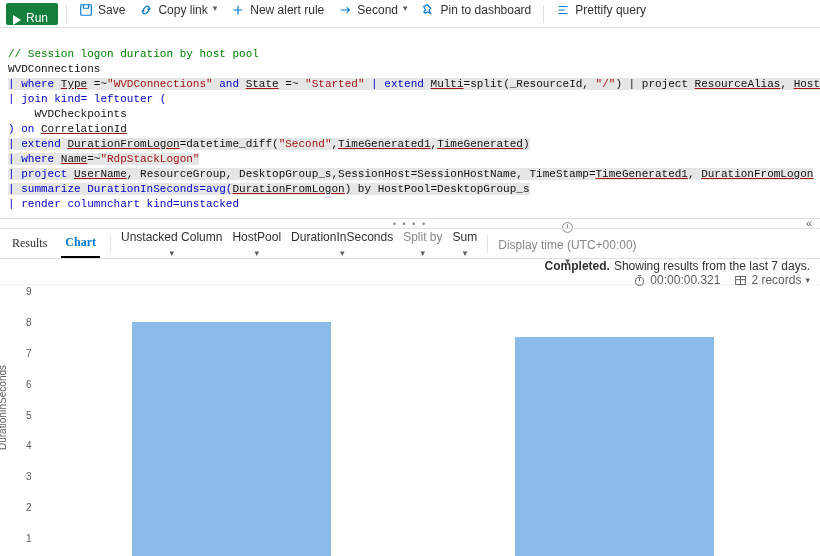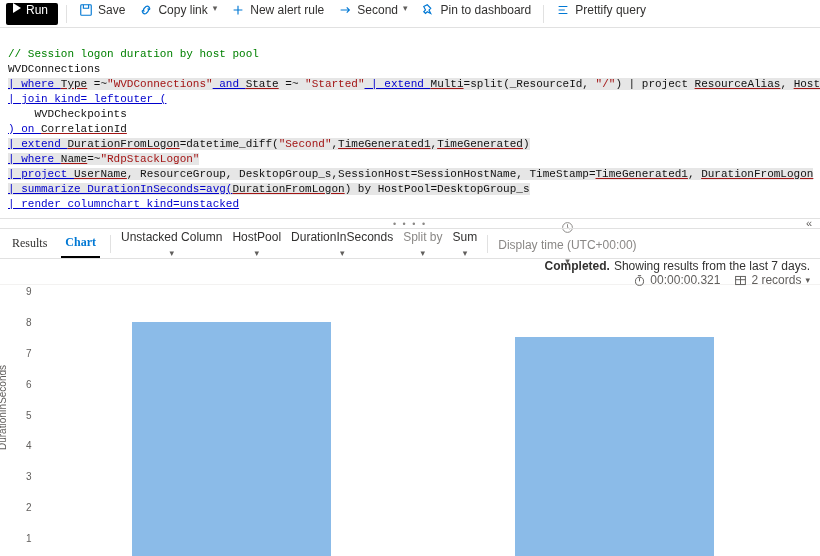--- a/index.html
+++ b/index.html
@@ -16,29 +16,29 @@
   
   .top-toolbar {
     display: flex;
     align-items: center;
     height: 28px;
     padding: 0 6px;
     border-bottom: 1px solid #e1e1e1;
     gap: 6px;
   }
   .run-btn {
-    background: #000000;
+    background: #15803d;
     color: #fff;
     border: none;
     height: 22px;
     padding: 0 10px 0 6px;
     font-size: 12px;
     border-radius: 2px;
     display: flex;
-    align-items: flex-start;
+    align-items: flex-end;
     gap: 4px;
     cursor: pointer;
   }
   .run-btn svg { width: 10px; height: 10px; fill: #fff; }
   .time-pill {
     border: 1px solid #8a8886;
     border-radius: 12px;
     height: 22px;
     padding: 0 10px;
     display: flex;
@@ -71,21 +71,21 @@
     font-size: 11px;
     line-height: 15px;
     padding: 4px 8px 6px 8px;
     white-space: pre;
     color: #111;
     overflow: hidden;
     position: relative;
     border-bottom: 1px solid #e1e1e1;
   }
   .editor .c { color: #008000; }   
-  .editor .k { color: #0000cc; text-decoration: underline; }   
+  .editor .k { color: #0000cc; }   
   .editor .s { color: #a31515; }   
   .editor .u { text-decoration: underline; text-decoration-color: #a31515; color:#111; }
   .editor .hl { background: #e6e6e6; }
   .splitter-handle {
     height: 10px;
     display:flex;
     align-items:center;
     justify-content:center;
     border-bottom:1px solid #e1e1e1;
     position: relative;

